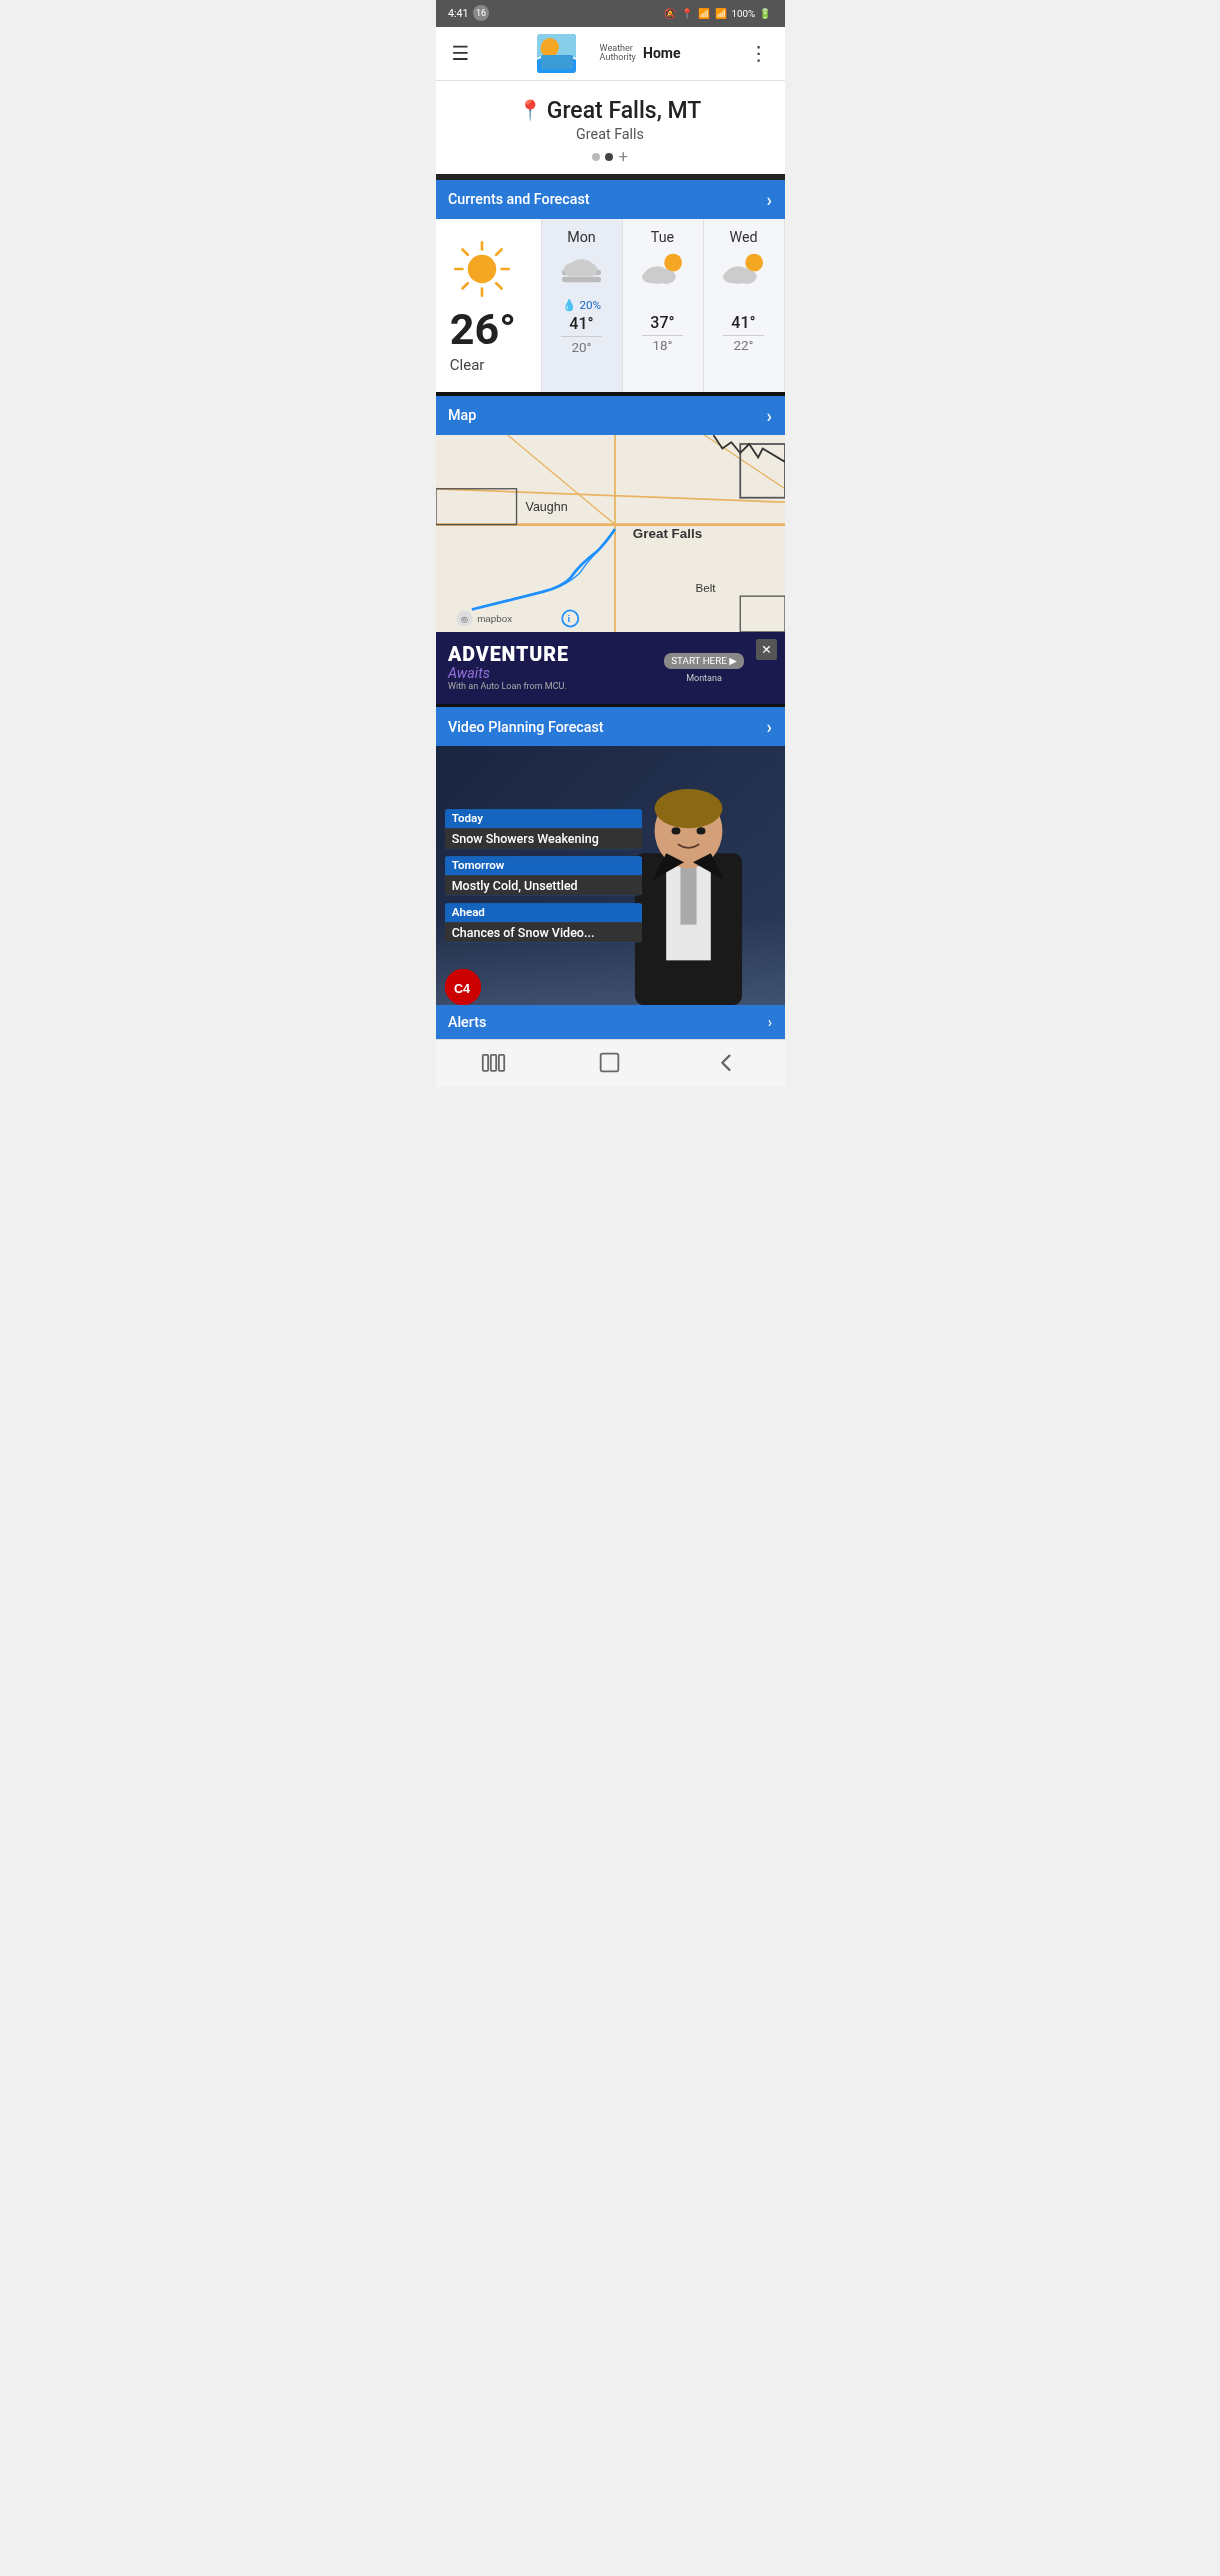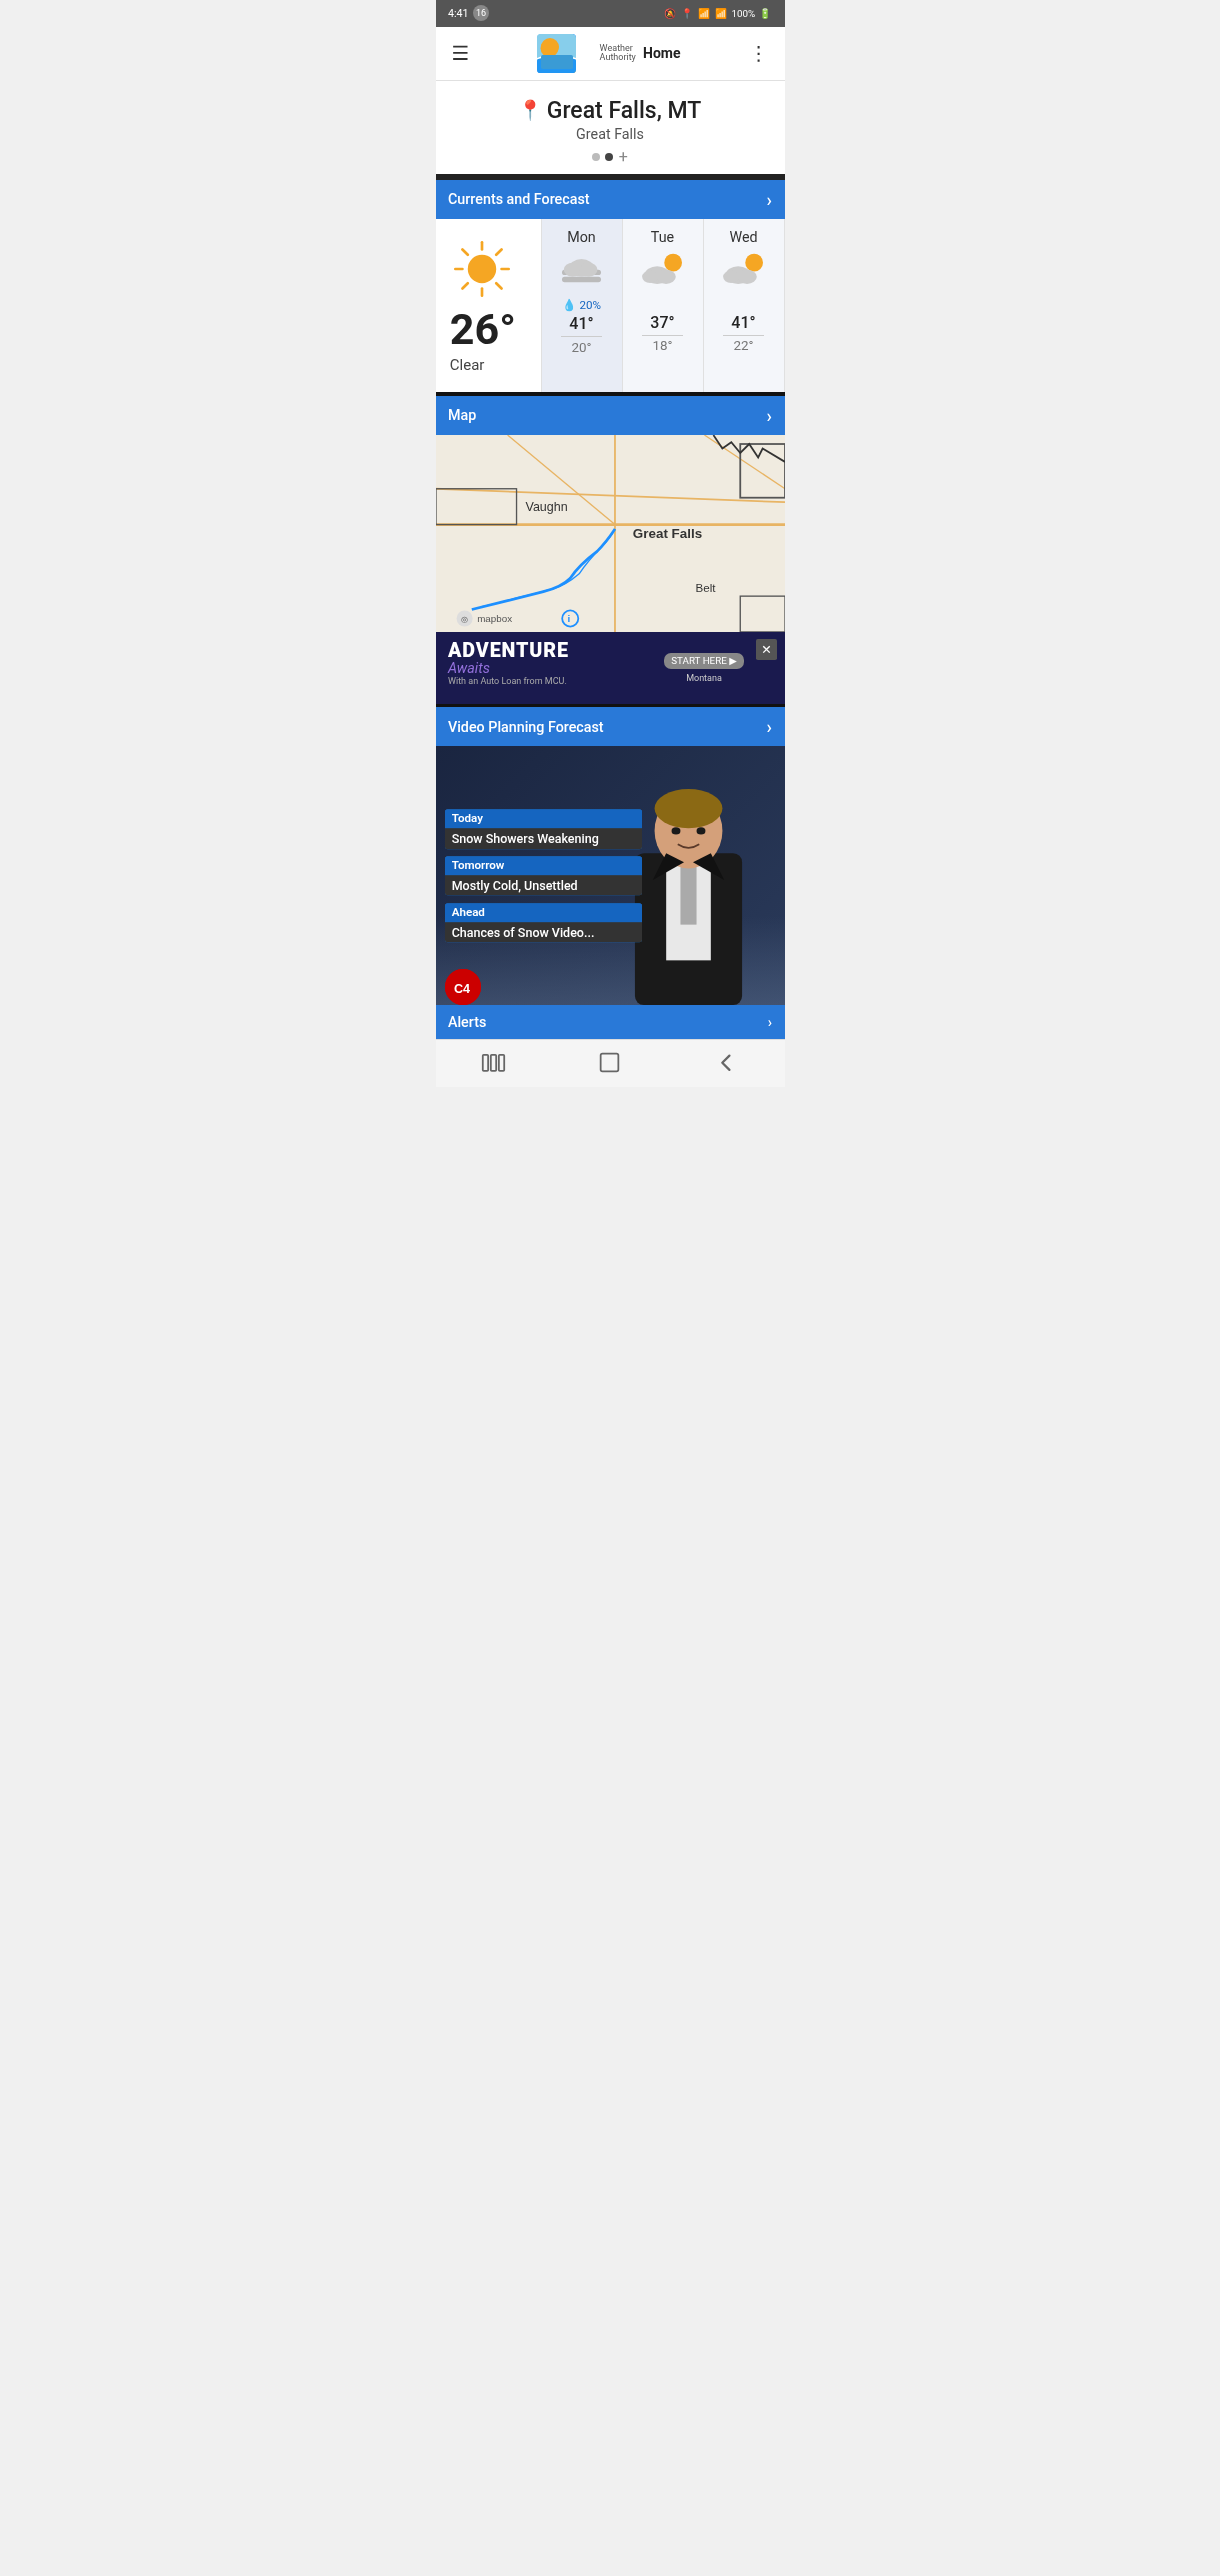--- a/index.html
+++ b/index.html
@@ -209,20 +209,21 @@
       height: 197px;
       overflow: hidden;
     }
 
     
     .ad-banner {
       background: #1a1a4e;
       position: relative;
       height: 72px;
       display: flex;
+      align-items: center;
       overflow: hidden;
     }
     .ad-content {
       padding: 9px 12.5px;
       color: white;
     }
     .ad-title {
       font-size: 19.7px;
       font-weight: 900;
       color: white;

